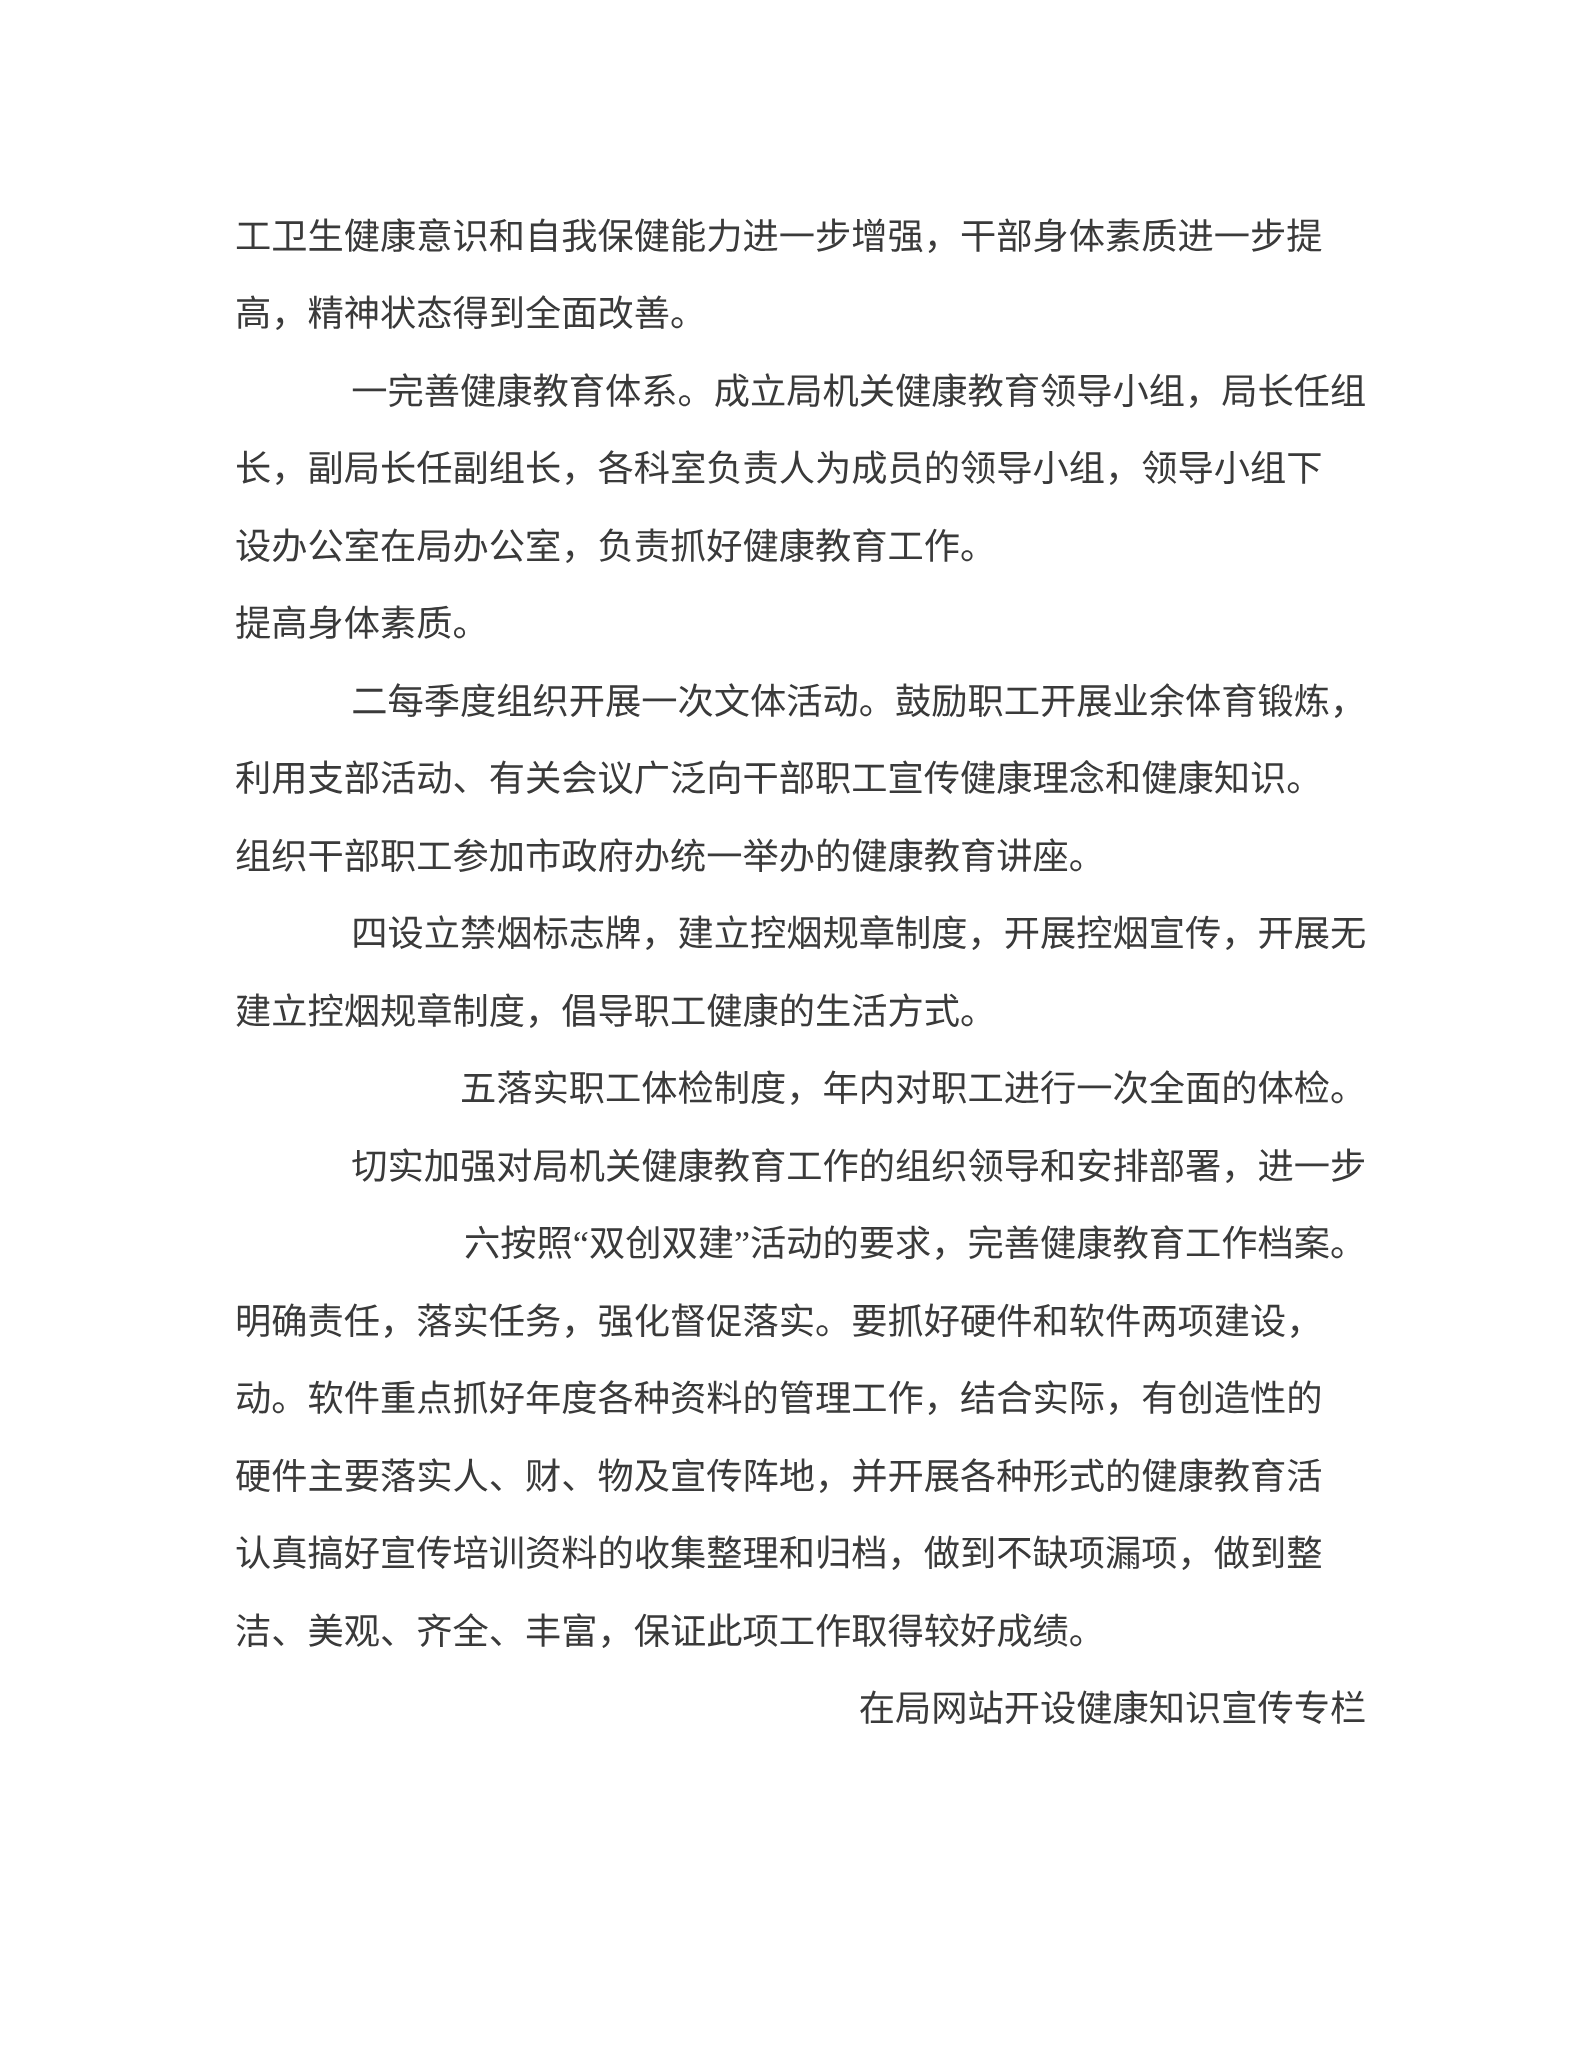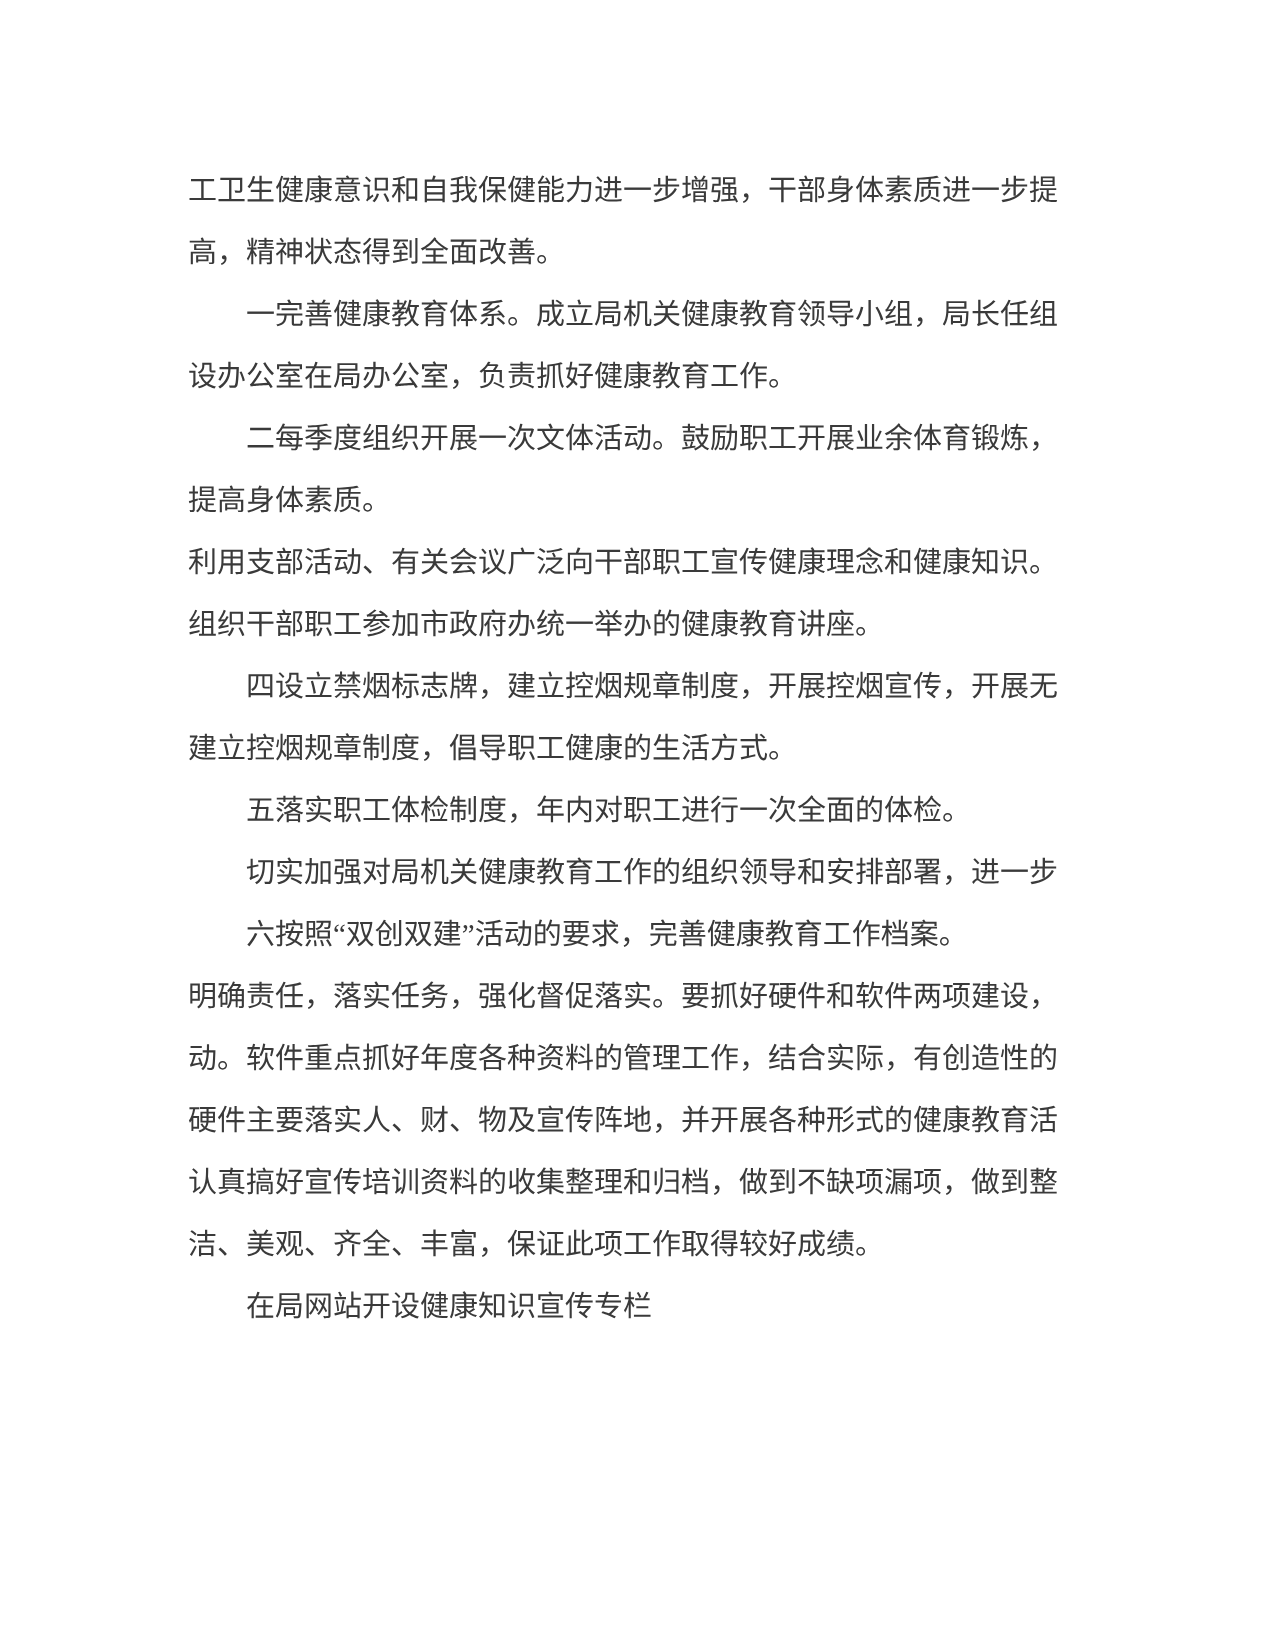--- a/index.html
+++ b/index.html
@@ -32,33 +32,35 @@
     height: 62px;
     line-height: 62px;
     font-size: 29px;
     color: #3a3a3a;
     font-weight: 400;
     white-space: nowrap;
     letter-spacing: 0px;
   }
   .line.indent {
     padding-left: 58px;
+    text-align: right;
   }
 </style>
 </head>
 <body>
 
 <div class="doc-page">
   <div class="text-block">
     <div class="line">工卫生健康意识和自我保健能力进一步增强，干部身体素质进一步提</div>
     <div class="line">高，精神状态得到全面改善。</div>
     <div class="line indent">一完善健康教育体系。成立局机关健康教育领导小组，局长任组</div>
+    <div class="line">长，副局长任副组长，各科室负责人为成员的领导小组，领导小组下</div>
     <div class="line">设办公室在局办公室，负责抓好健康教育工作。</div>
+    <div class="line">提高身体素质。</div>
     <div class="line indent">二每季度组织开展一次文体活动。鼓励职工开展业余体育锻炼，</div>
-    <div class="line">提高身体素质。</div>
     <div class="line">利用支部活动、有关会议广泛向干部职工宣传健康理念和健康知识。</div>
     <div class="line">组织干部职工参加市政府办统一举办的健康教育讲座。</div>
     <div class="line indent">四设立禁烟标志牌，建立控烟规章制度，开展控烟宣传，开展无</div>
     <div class="line">建立控烟规章制度，倡导职工健康的生活方式。</div>
     <div class="line indent">五落实职工体检制度，年内对职工进行一次全面的体检。</div>
     <div class="line indent">切实加强对局机关健康教育工作的组织领导和安排部署，进一步</div>
     <div class="line indent">六按照“双创双建”活动的要求，完善健康教育工作档案。</div>
     <div class="line">明确责任，落实任务，强化督促落实。要抓好硬件和软件两项建设，</div>
     <div class="line">动。软件重点抓好年度各种资料的管理工作，结合实际，有创造性的</div>
     <div class="line">硬件主要落实人、财、物及宣传阵地，并开展各种形式的健康教育活</div>

